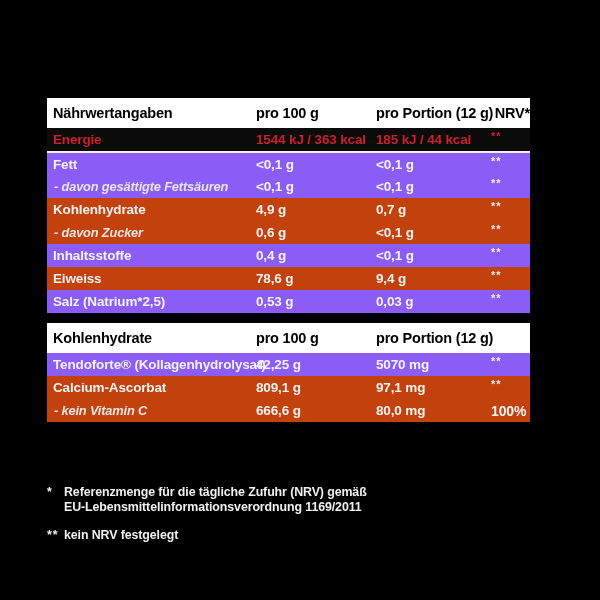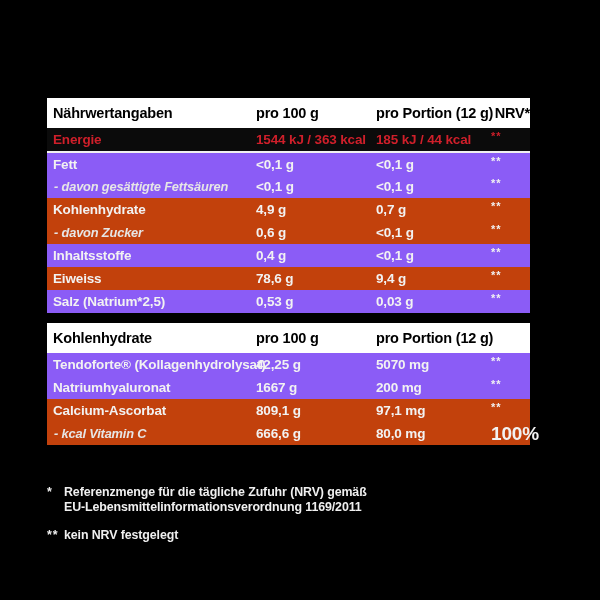--- a/index.html
+++ b/index.html
@@ -88,25 +88,25 @@
   }
 
   td.nrv {
     font-size: 11px;
     padding-left: 4px;
     vertical-align: top;
     padding-top: 2px;
     letter-spacing: 1px;
   }
   td.nrv.pct {
-    font-size: 19px;
+    font-size: 14px;
     vertical-align: middle;
     padding-top: 0;
     letter-spacing: -0.15px;
-    text-align: center;
+    text-align: left;
     padding-right: 2px;
   }
 
   
   .footnotes {
     position: absolute;
     left: 47px;
     top: 485px;
     width: 470px;
     color: #f0f0f0;
@@ -213,34 +213,28 @@
         <th class="h-nrv"></th>
       </tr>
     </thead>
     <tbody>
         <tr class="shade-dark">
           <td class="">Tendoforte® (Kollagenhydrolysat)</td>
           <td>42,25 g</td>
           <td>5070 mg</td>
           <td class="nrv">**</td>
         </tr>
-        <tr class="shade-dark">
-          <td class="">Natriumhyaluronat</td>
-          <td>1667 g</td>
-          <td>200 mg</td>
-          <td class="nrv">**</td>
-        </tr>
         <tr class="shade-light">
           <td class="">Calcium-Ascorbat</td>
           <td>809,1 g</td>
           <td>97,1 mg</td>
           <td class="nrv">**</td>
         </tr>
         <tr class="shade-light">
-          <td class="sub">- kcal Vitamin C</td>
+          <td class="sub">- kein Vitamin C</td>
           <td>666,6 g</td>
           <td>80,0 mg</td>
           <td class="nrv pct">100%</td>
         </tr>
       </tbody>
   </table>
 
   <div class="footnotes">
     <div class="fn fn-1">
       <span class="fn-mark">*</span>

